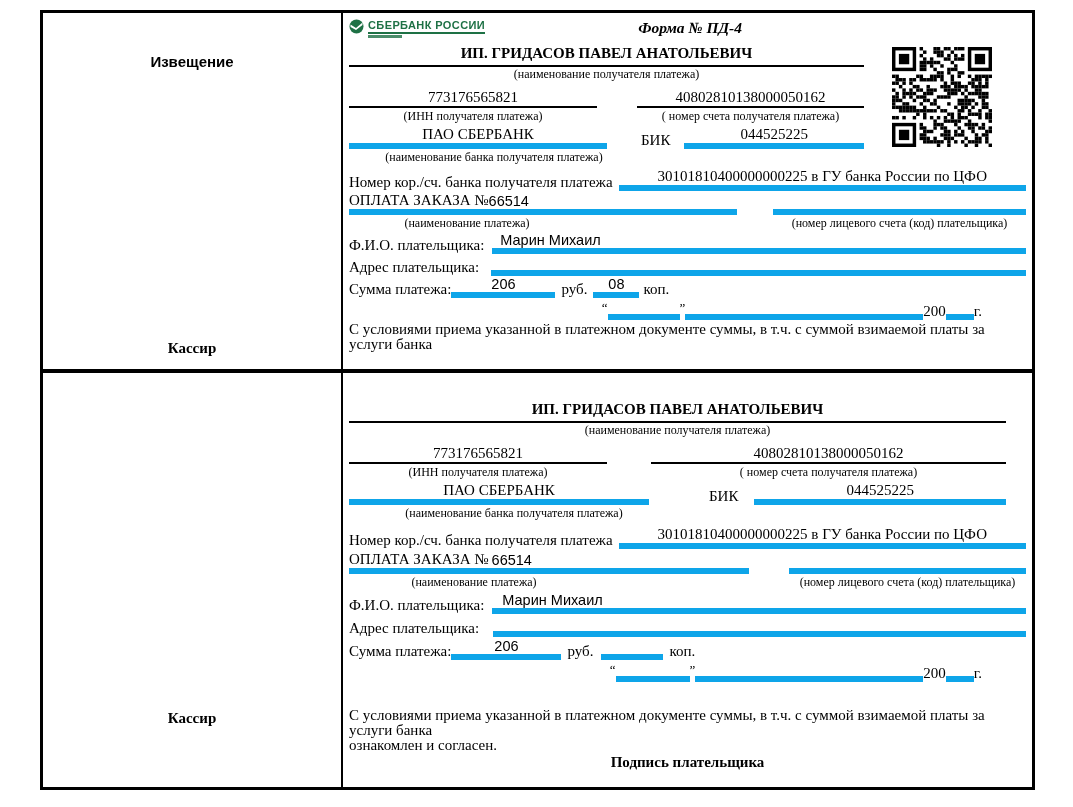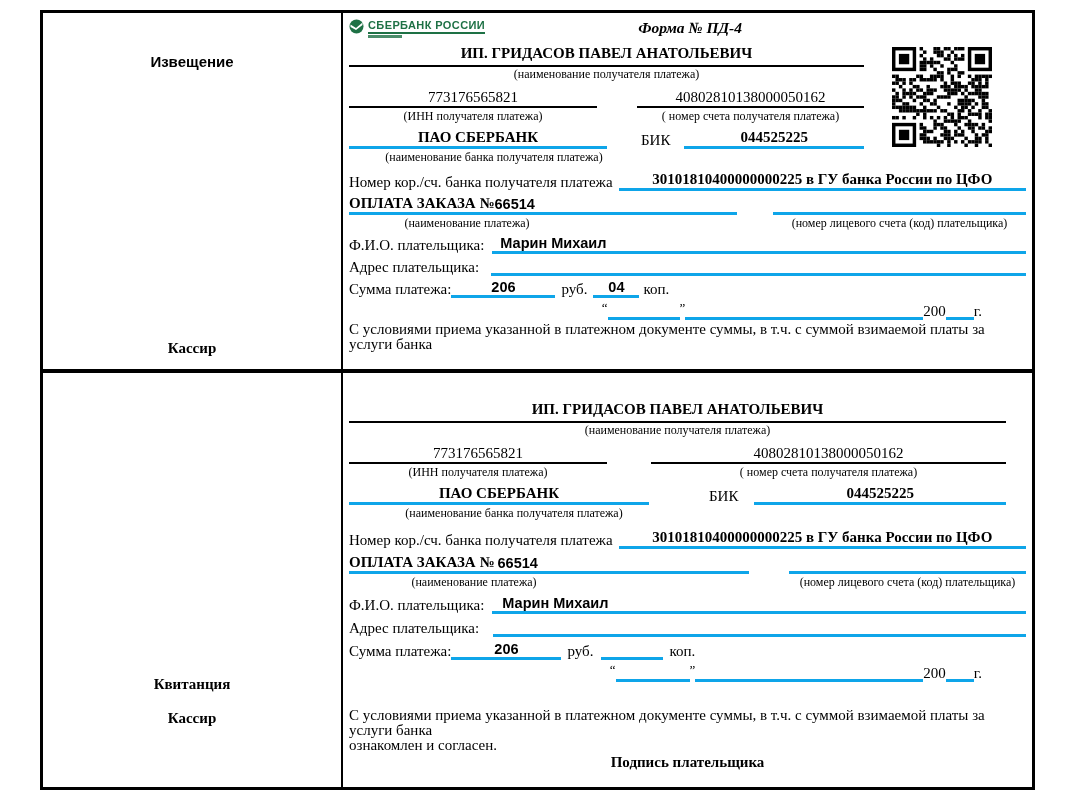--- a/index.html
+++ b/index.html
@@ -6,21 +6,21 @@
   html,body { width:1073px; height:807px; background:#fff; font-family:"Liberation Serif", serif; color:#000; }
   .sheet { position:absolute; left:40px; top:10px; width:995px; height:780px; border:3px solid #000; background:#fff; }
   .section { display:flex; }
   .sec1 { height:360px; border-bottom:4px solid #000; }
   .sec2 { height:414px; }
   .left-col { width:300px; border-right:2px solid #000; position:relative; flex:none; }
   .form-col { flex:1; position:relative; padding:0 6px 0 6px; }
   .stub-label { position:absolute; left:0; width:100%; text-align:center; font-weight:bold; font-size:15px; }
   .sans { font-family:"Liberation Sans", sans-serif; }
   .frow { display:flex; align-items:flex-end; }
-  .u { border-bottom:3px solid #0ea5e9;font-weight:bold; }
+  .u { border-bottom:6px solid #0ea5e9; }
   .u2 { border-bottom:2px solid #000; }
   .cap { font-size:12px; text-align:center; }
   .val { font-size:15px; text-align:center; }
   .lbl { font-size:15px; white-space:nowrap; }
   .narrow { margin-right:162px; }
   .bold { font-weight:bold; }
   .name-row { font-weight:bold; font-size:15px; text-align:center; height:26px; line-height:24px; }
   .conditions { font-size:15px; line-height:15px; margin-top:2px; }
   
   .head-row { display:flex; justify-content:space-between; align-items:flex-start; margin-top:6px; height:22px; }
@@ -446,21 +446,21 @@
       </div>
       <div class="frow" style="height:22px;">
         <div class="lbl">Адрес плательщика:</div>
         <div class="u" style="flex:1; margin-left:12px;"></div>
       </div>
 
       <div class="frow" style="height:22px;">
         <div class="lbl">Сумма платежа:</div>
         <div class="u fill" style="width:104px; text-align:center;">206</div>
         <div class="lbl" style="margin-left:6px;">руб.</div>
-        <div class="u fill" style="width:46px; text-align:center; margin-left:6px;">04</div>
+        <div class="u fill" style="width:46px; text-align:center; margin-left:6px;">08</div>
         <div class="lbl" style="margin-left:4px;">коп.</div>
       </div>
 
       <div class="date-row" style="height:22px;">
         <span class="q">“</span>
         <span class="u" style="width:72px;"></span>
         <span class="q">”</span>
         <span class="u" style="width:238px;"></span>
         <span>200</span>
         <span class="u" style="width:28px;"></span>
@@ -469,21 +469,20 @@
 
       <div class="conditions">
         <div>С условиями приема указанной в платежном документе суммы, в т.ч. с суммой взимаемой платы за услуги банка</div>
       </div>
 
     </div>
   </div>
 
   <div class="section sec2">
     <div class="left-col">
-      <div class="stub-label" style="bottom:94px;">Квитанция</div>
       <div class="stub-label" style="bottom:60px;">Кассир</div>
     </div>
     <div class="form-col">
 
       <div class="name-row u2" style="margin-top:24px; margin-right:20px;">ИП. ГРИДАСОВ ПАВЕЛ АНАТОЛЬЕВИЧ</div>
       <div class="cap" style="height:16px; margin-right:20px;">(наименование получателя платежа)</div>
 
       <div class="frow" style="height:25px; margin-right:20px;">
         <div class="u2 val" style="width:258px;">773176565821</div>
         <div style="width:44px;"></div>

